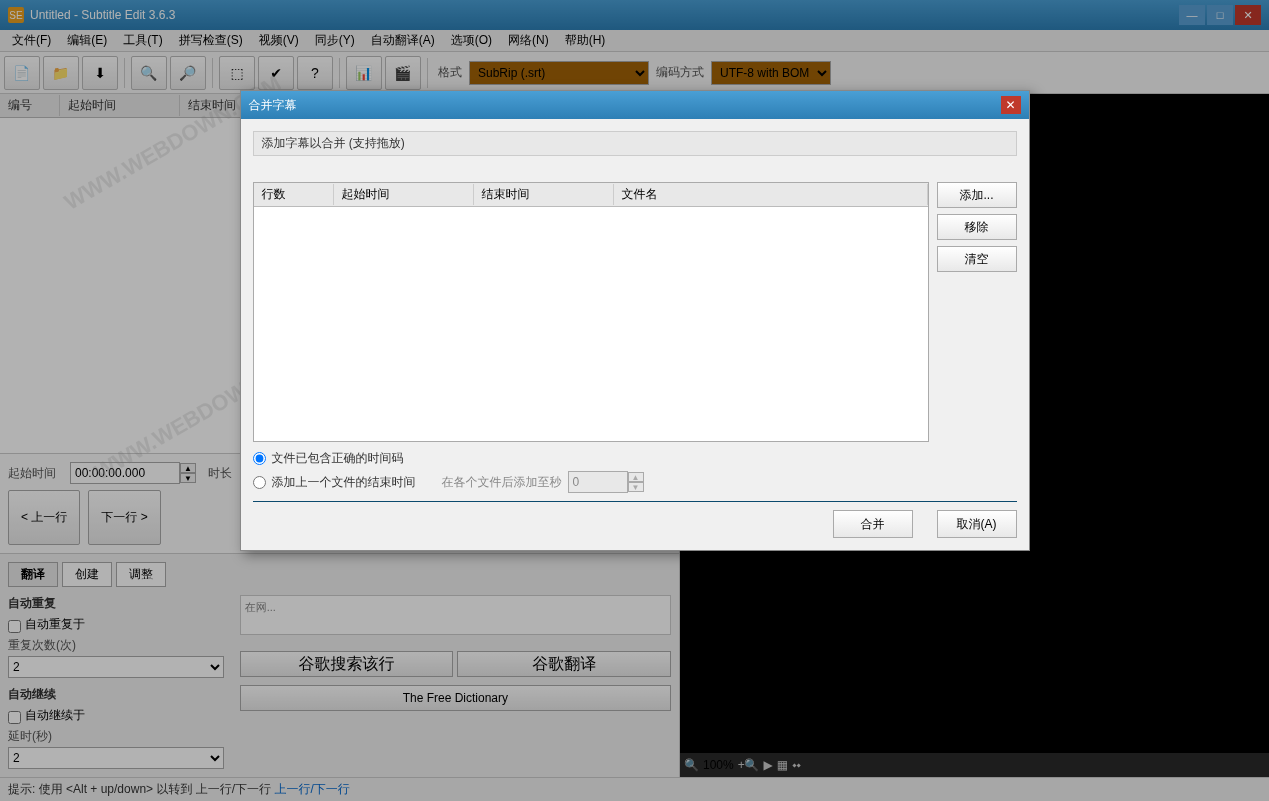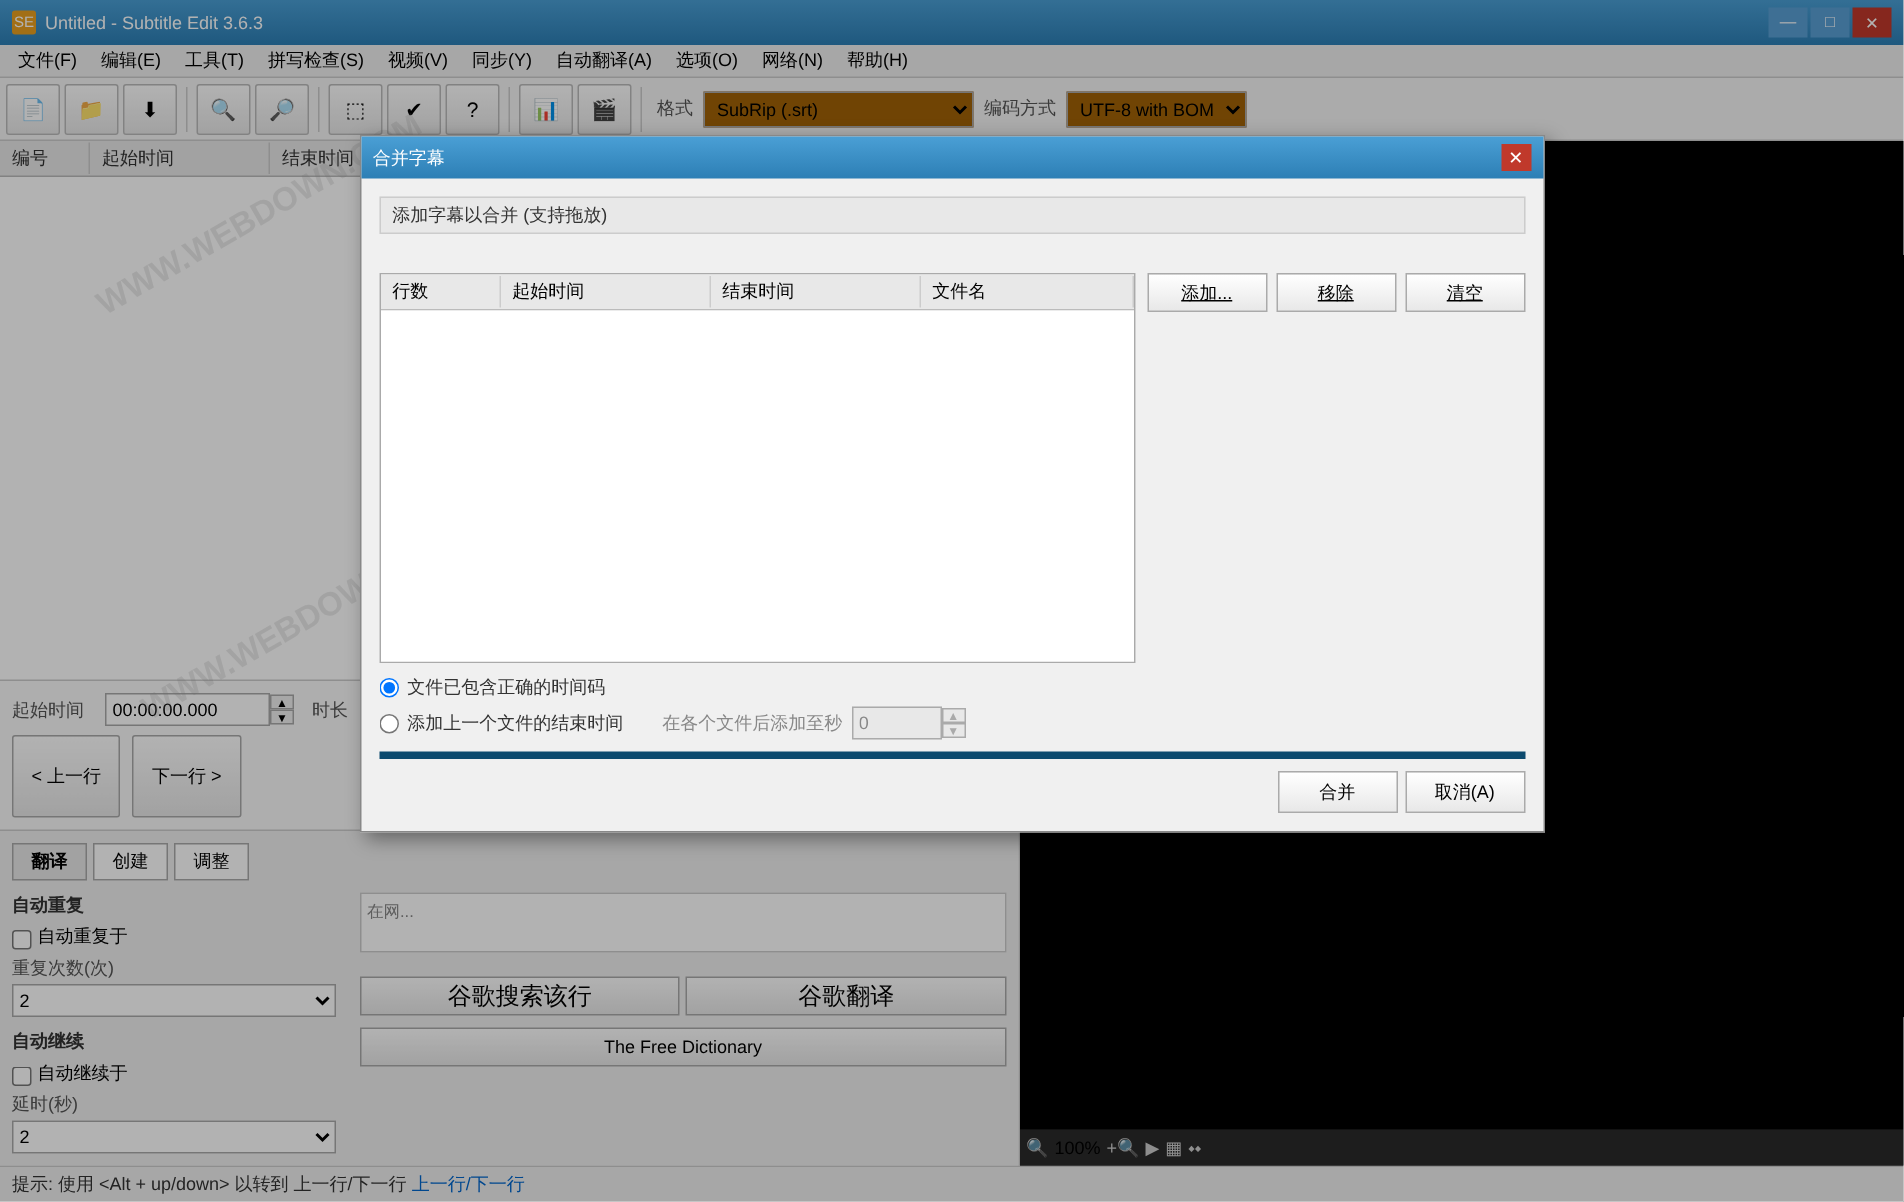--- a/index.html
+++ b/index.html
@@ -265,21 +265,21 @@
       background: #e8e8e8;
       border-bottom: 1px solid #bbb;
       height: 24px;
       align-items: center;
     }
     .mth { padding: 2px 8px; border-right: 1px solid #ccc; font-size: 12px; }
     .mth:nth-child(1) { width: 80px; }
     .mth:nth-child(2) { width: 140px; }
     .mth:nth-child(3) { width: 140px; }
     .mth:nth-child(4) { flex: 1; }
-    .modal-right-btns { display: flex; flex-direction: row; gap: 6px; text-decoration: underline; }
+    .modal-right-btns { display: flex; flex-direction: column; gap: 6px; }
     .modal-action-btn {
       width: 80px;
       height: 26px;
       border: 1px solid #aaa;
       background: linear-gradient(to bottom, #fff, #e8e8e8);
       cursor: pointer;
       font-size: 12px;
     }
     .modal-content-row { display: flex; gap: 8px; margin-top: 26px; }
     .modal-table-container { flex: 1; }
@@ -303,24 +303,24 @@
       width: 60px;
       height: 22px;
       border: 1px solid #aaa;
       background: #e8e8e8;
       padding: 0 4px;
       color: #888;
     }
     .modal-bottom-row {
       display: flex;
       justify-content: flex-end;
-      gap: 5px;
+      gap: 24px;
       margin-top: 8px;
       padding-top: 8px;
-      border-top: 5px solid #0c4a6e;
+      border-top: 1px solid #0c4a6e;
     }
     .modal-confirm-btn {
       width: 80px; height: 28px;
       border: 1px solid #aaa;
       background: linear-gradient(to bottom, #fff, #e8e8e8);
       cursor: pointer;
       font-size: 12px;
     }
     .watermark {
       position: absolute;

